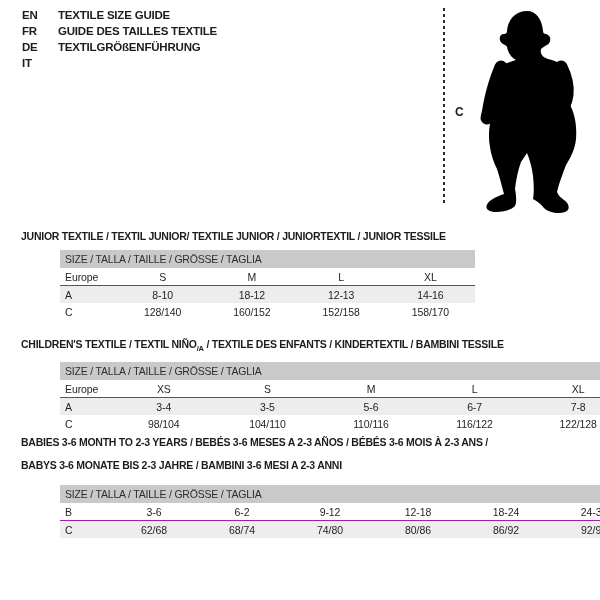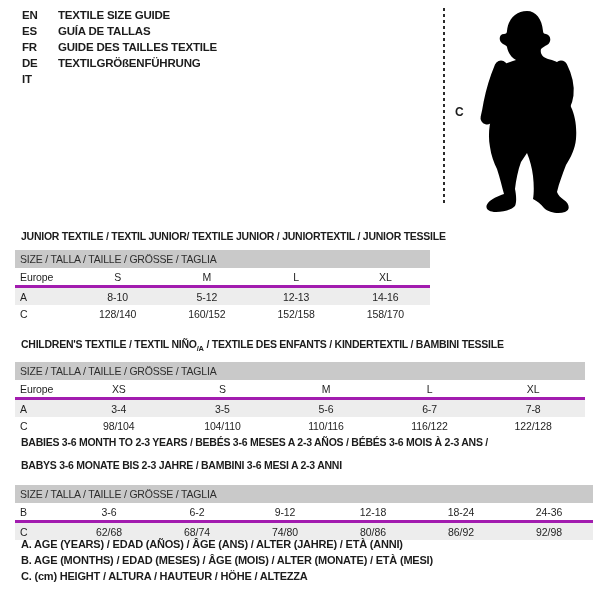--- a/index.html
+++ b/index.html
@@ -15,47 +15,43 @@
   .measure-line{
     position:absolute;left:443px;top:8px;width:2px;height:198px;
     background:repeating-linear-gradient(to bottom,#2b2b2b 0 3px,transparent 3px 6px);
   }
   .measure-label{position:absolute;left:455px;top:105px;font-size:12px;font-weight:bold;}
   .silhouette{position:absolute;left:463px;top:3px;}
   
   .section{position:absolute;left:15px;}
   .section-title{font-size:10.5px;font-weight:bold;letter-spacing:-0.25px;line-height:13px;padding-left:6px;white-space:nowrap;margin-top:10px;}
   .section-title sub{font-size:7.5px;}
-  table{border-collapse:collapse;table-layout:fixed;width:100%;margin-top:7px;}
+  table{border-collapse:collapse;table-layout:fixed;width:100%;margin-top:7px;margin-left:45px;}
   .t3 table{margin-top:13px;}
   th.size-bar{
     background:#c9c9c9;height:18px;font-size:10.5px;font-weight:normal;
     text-align:left;padding:0 0 0 5px;color:#2e2e2e;letter-spacing:-0.2px;white-space:nowrap;
   }
   td{height:17px;font-size:10.5px;padding:0;text-align:center;vertical-align:middle;color:#1f1f1f;letter-spacing:-0.1px;}
   td.row-label{text-align:left;padding-left:5px;}
-  tr.first-row td{border-bottom:3px solid #a21caf;}
+  tr.first-row td{border-bottom:1px solid #a21caf;}
   tr.alt td{background:#ededed;}
   
   .footnotes{position:absolute;left:21px;top:536px;}
   .footnote{font-size:11px;font-weight:bold;line-height:16px;letter-spacing:-0.2px;white-space:nowrap;}
 </style>
 </head>
 <body>
 
 <div class="page">
 
   <div class="lang-header">
     <div class="lang-row">
       <span class="lang-code">EN</span>
       <span class="lang-title">TEXTILE SIZE GUIDE</span>
-    </div>
-    <div class="lang-row">
-      <span class="lang-code">ES</span>
-      <span class="lang-title">GUÍA DE TALLAS</span>
     </div>
     <div class="lang-row">
       <span class="lang-code">FR</span>
       <span class="lang-title">GUIDE DES TAILLES TEXTILE</span>
     </div>
     <div class="lang-row">
       <span class="lang-code">DE</span>
       <span class="lang-title">TEXTILGRÖßENFÜHRUNG</span>
     </div>
     <div class="lang-row">
@@ -90,21 +86,21 @@
         <tr class="first-row">
           <td class="row-label">Europe</td>
           <td>S</td>
           <td>M</td>
           <td>L</td>
           <td>XL</td>
         </tr>
         <tr class="alt">
           <td class="row-label">A</td>
           <td>8-10</td>
-          <td>5-12</td>
+          <td>18-12</td>
           <td>12-13</td>
           <td>14-16</td>
         </tr>
         <tr>
           <td class="row-label">C</td>
           <td>128/140</td>
           <td>160/152</td>
           <td>152/158</td>
           <td>158/170</td>
         </tr>
@@ -191,19 +187,14 @@
           <td>68/74</td>
           <td>74/80</td>
           <td>80/86</td>
           <td>86/92</td>
           <td>92/98</td>
         </tr>
       </tbody>
     </table>
   </div>
 
-  <div class="footnotes">
-    <div class="footnote">A. AGE (YEARS) / EDAD (AÑOS) / ÂGE (ANS) / ALTER (JAHRE) / ETÀ (ANNI)</div>
-    <div class="footnote">B. AGE (MONTHS) / EDAD (MESES) / ÂGE (MOIS) / ALTER (MONATE) / ETÀ (MESI)</div>
-    <div class="footnote">C. (cm) HEIGHT / ALTURA / HAUTEUR / HÖHE / ALTEZZA</div>
-  </div>
 
 </div>
 
 </body></html>

